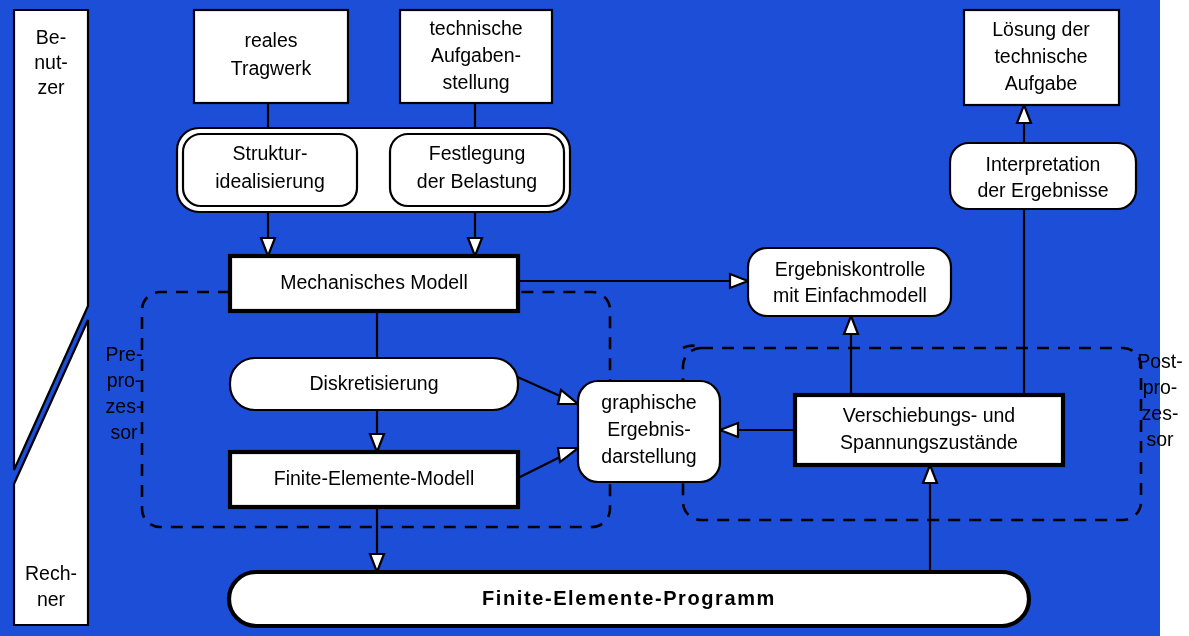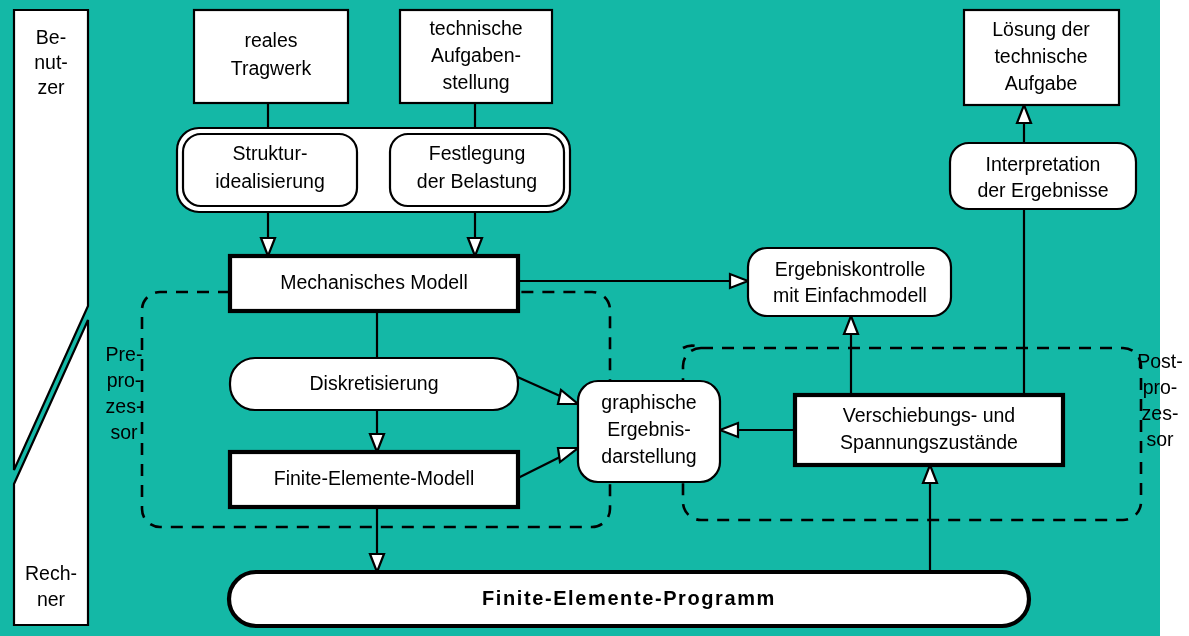--- a/index.html
+++ b/index.html
@@ -1,16 +1,16 @@
 <!DOCTYPE html>
 <html><head>
 <meta charset="utf-8">
 <style>
   html,body{margin:0;padding:0;background:#ffffff;}
-  #root{position:relative;width:1160px;height:636px;background:#14b8a6;
+  #root{position:relative;width:1160px;height:636px;background:#1d4ed8;
         font-family:"Liberation Sans",sans-serif;}
   svg{display:block;}
   .nd{fill:#fff;stroke:#000;}
   .thin{stroke-width:2.2;}
   .thick{stroke-width:4.2;}
   .dash{fill:none;stroke:#000;stroke-width:2.6;stroke-dasharray:12 9;stroke-linecap:butt;}
   .ln{stroke:#000;stroke-width:2.2;fill:none;}
   .ah{fill:#fff;stroke:#000;stroke-width:2.2;stroke-linejoin:miter;}
   text{font-family:"Liberation Sans",sans-serif;fill:#000;}
   .t{font-size:19.5px;text-anchor:middle;dominant-baseline:middle;}

